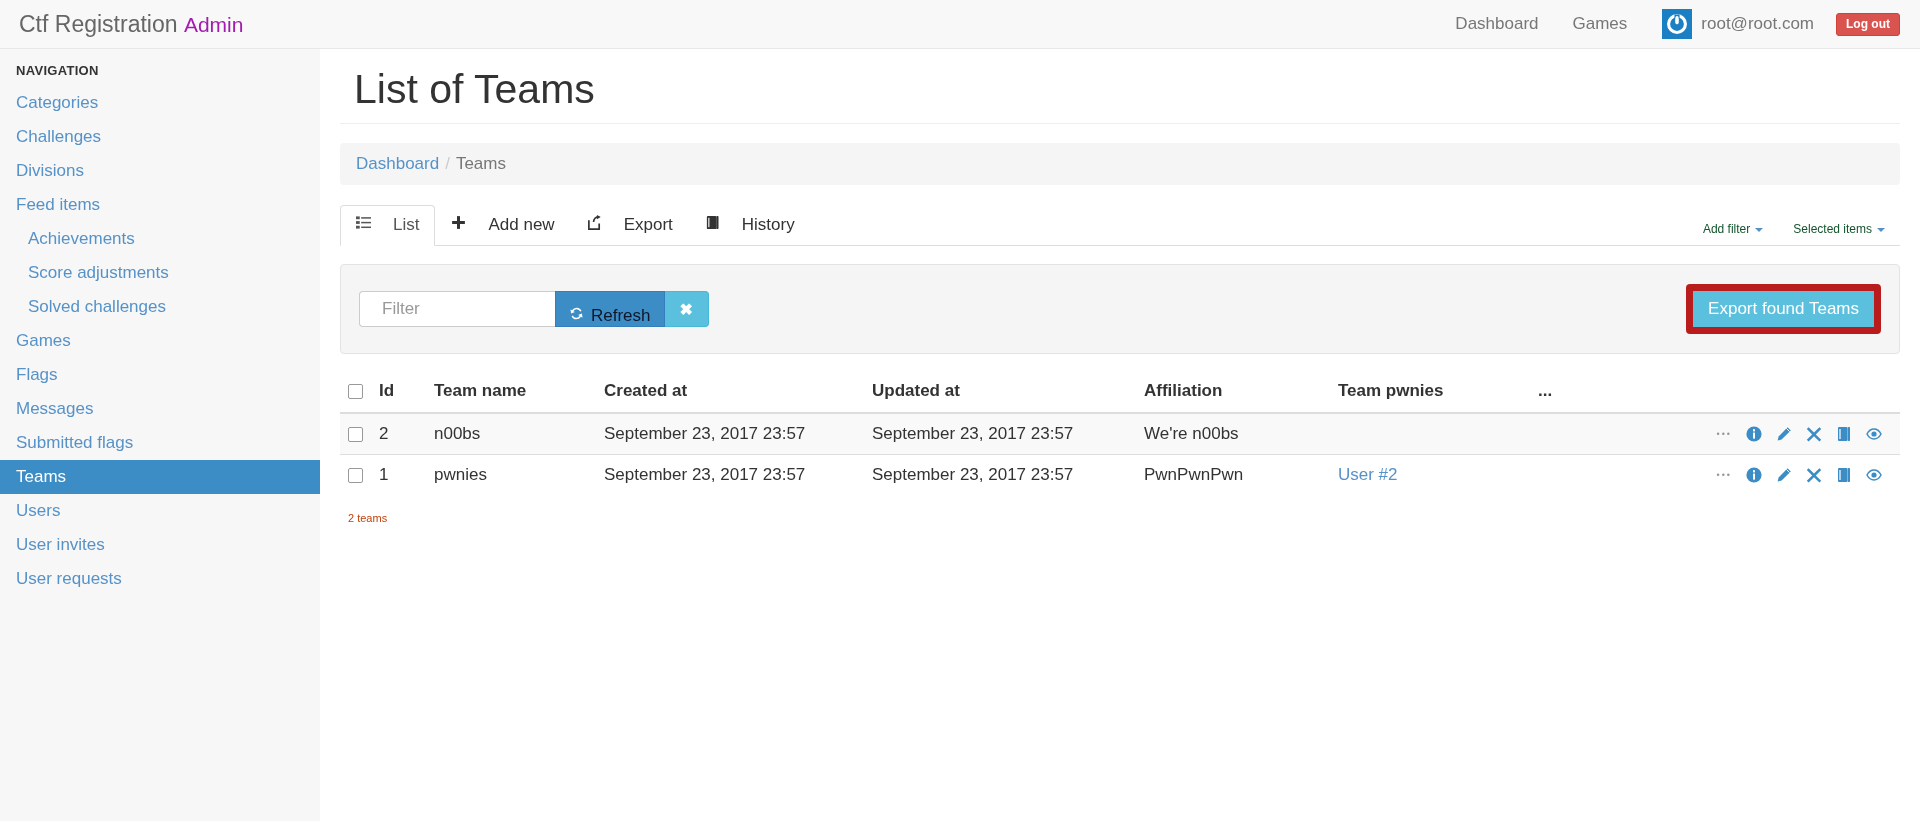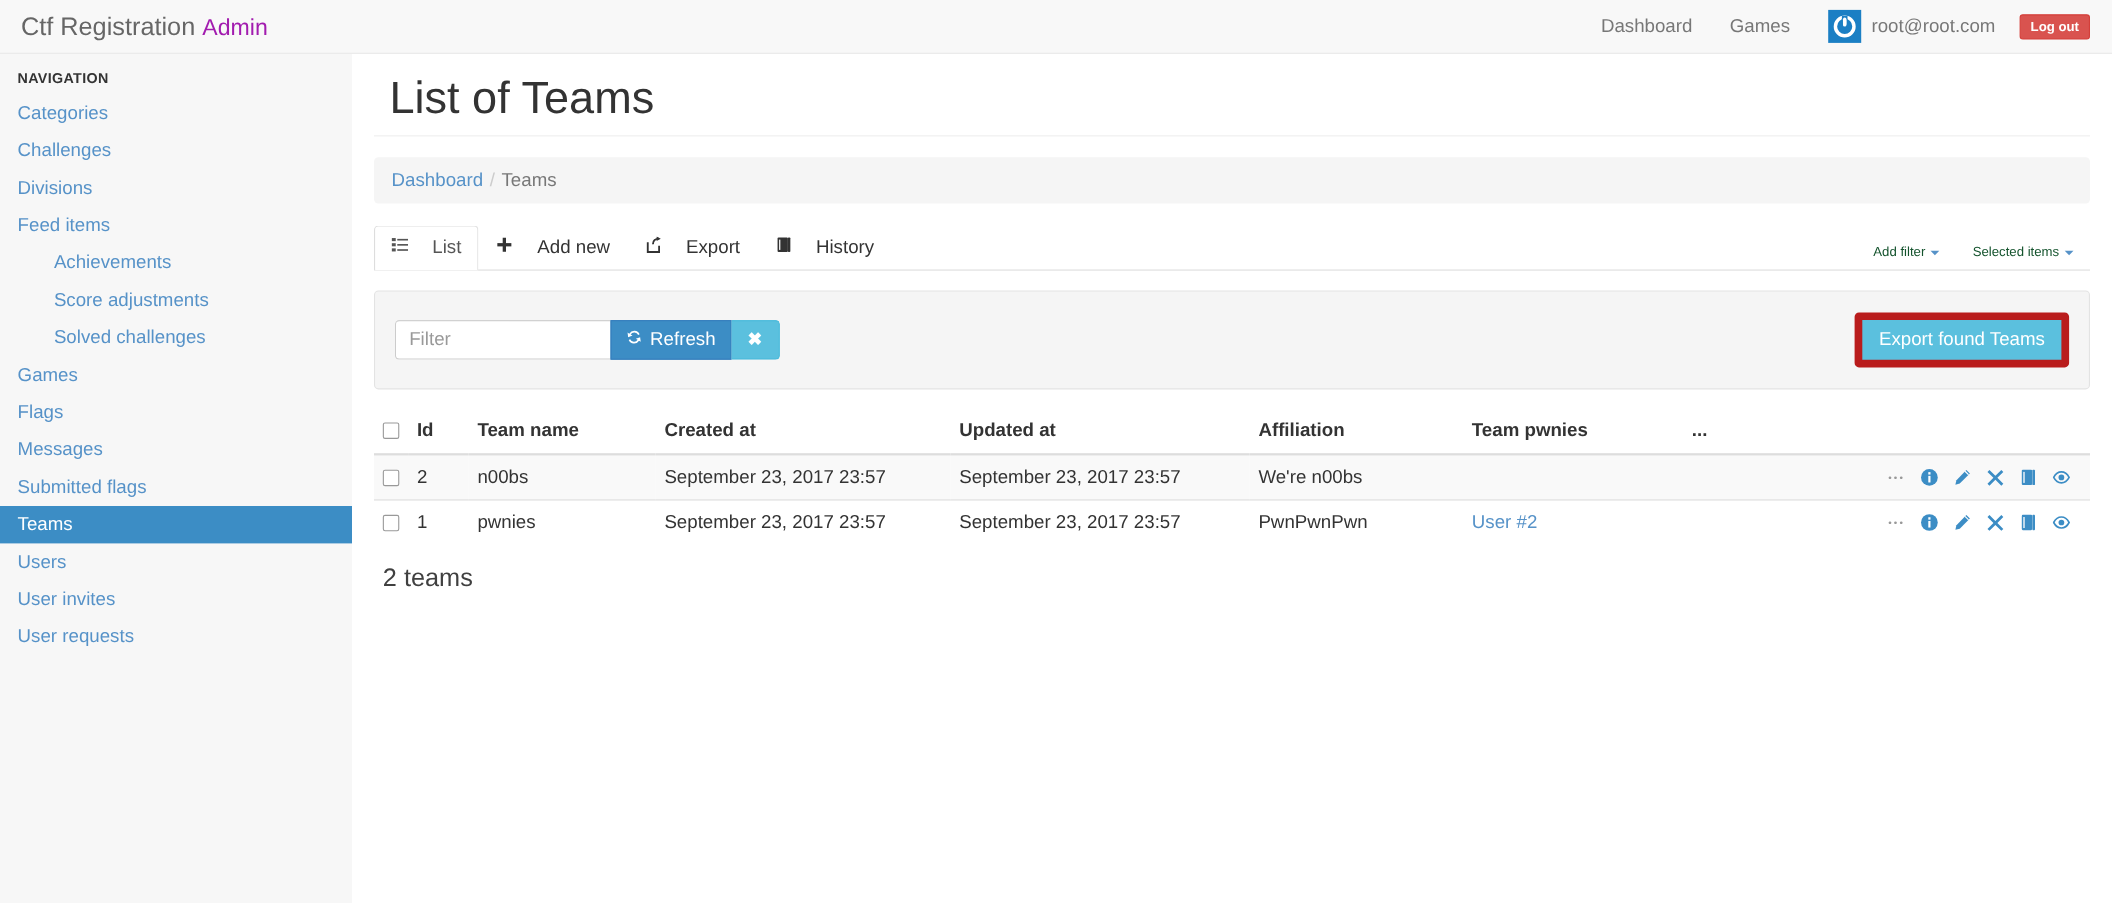--- a/index.html
+++ b/index.html
@@ -75,21 +75,21 @@
   .side-item {
     display: block;
     color: #5692c8;
     font-size: 17px;
     text-decoration: none;
     padding: 5px 0 5px 16px;
     line-height: 24px;
     white-space: nowrap;
     cursor: pointer;
   }
-  .side-item.sub { padding-left: 49px; }
+  .side-item.sub { padding-left: 28px; }
   .side-item.active {
     background: #3c8dc5;
     color: #ffffff;
   }
 
   
   #content {
     position: absolute; top: 49px; left: 320px;
     width: 1600px; height: 779px;
     background: #ffffff;
@@ -180,38 +180,38 @@
     display: flex;
     align-items: center;
     min-height: 68px;
   }
   #filter-group { display: flex; }
   #filter-input {
     width: 196px; height: 36px;
     border: 1px solid #cccccc;
     border-right: none;
     border-radius: 4px 0 0 4px;
-    padding: 0 12px;
+    padding: 0 22px;
     font-size: 17px;
     font-family: "Liberation Sans", sans-serif;
     color: #555555;
     background: #ffffff;
     outline: none;
   }
   #filter-input::placeholder { color: #999999; }
   #refresh-btn {
     height: 36px;
     background: #3c8dc5;
     border: 1px solid #357ebd;
-    color: #ffffff;
+    color: #0f172a;
     font-size: 17px;
     font-family: "Liberation Sans", sans-serif;
     padding: 0 13px;
     cursor: pointer;
-    display: flex; align-items: center; gap: 7px;
+    display: flex; align-items: flex-end; gap: 7px;
     border-radius: 0;
     white-space: nowrap;
   }
   #clear-btn {
     height: 36px;
     background: #5bc0de;
     border: 1px solid #46b8da;
     border-left: none;
     color: #ffffff;
     font-size: 16px;
@@ -284,22 +284,22 @@
     color: #3c8dc5;
     cursor: pointer;
     display: inline-flex;
     align-items: center;
     line-height: 1;
   }
   .dots { color: #999999; letter-spacing: 1px; font-size: 15px; cursor: pointer; }
   #row-count {
     margin-top: 17px;
     padding-left: 8px;
-    font-size: 23px;
-    color: #404040;
+    font-size: 11px;
+    color: #c2410c;
   }
 </style>
 </head>
 <body>
 
 <div id="navbar">
   <div id="brand">
     <span class="brand-strong">Ctf Registration</span>
     <span class="brand-light">Admin</span>
   </div>

